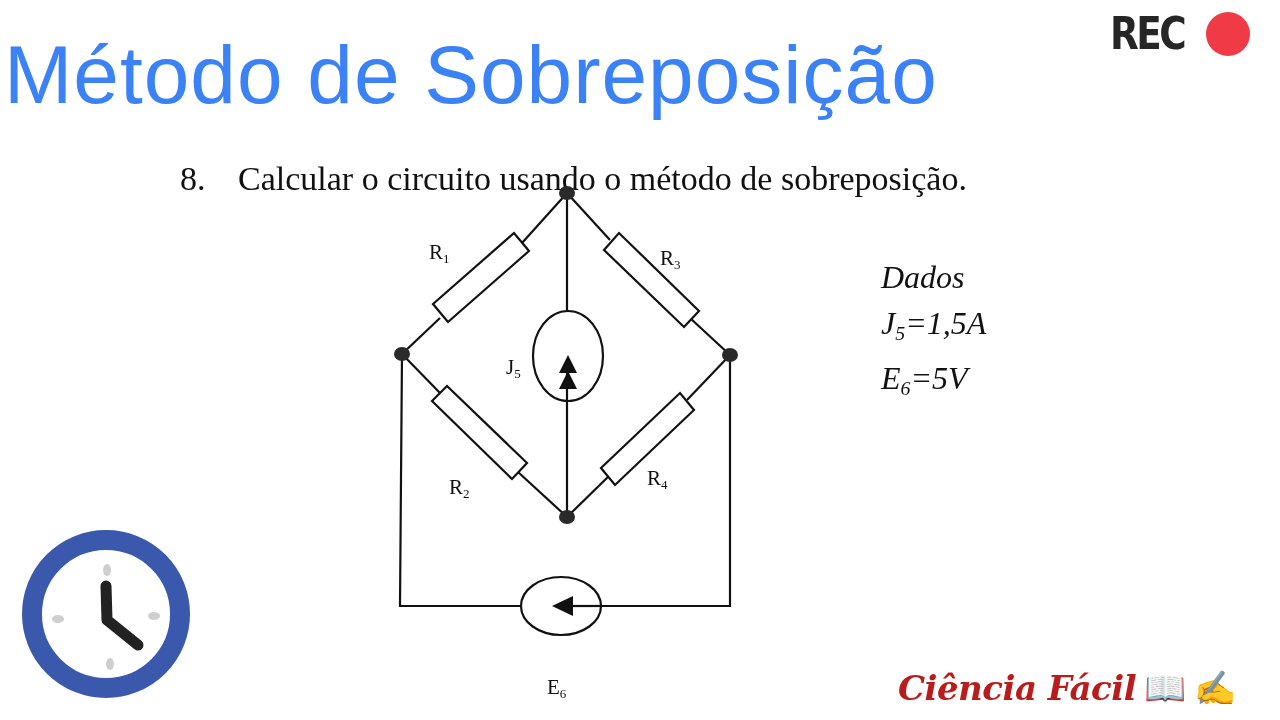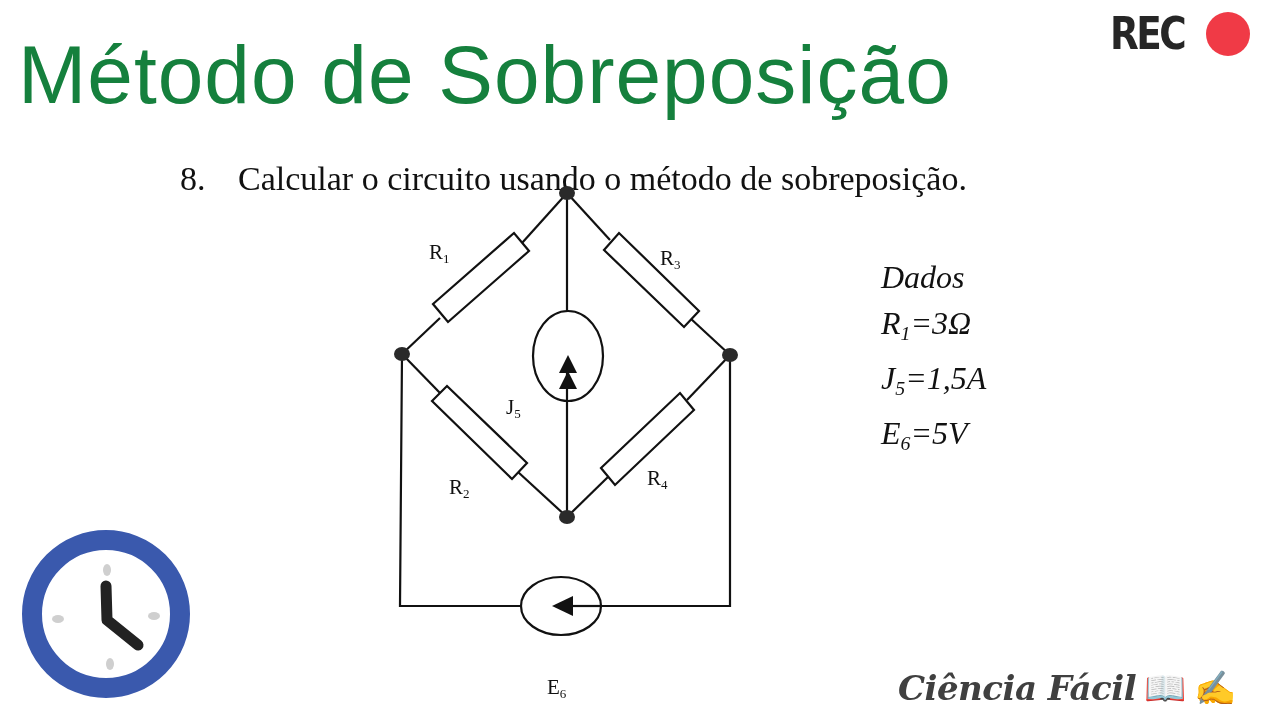--- a/index.html
+++ b/index.html
@@ -1,30 +1,30 @@
 <!DOCTYPE html>
 <html><head>
   <meta charset="utf-8">
   <style>
     html, body { margin:0; padding:0; }
     body { width:1280px; height:720px; background:#ffffff; position:relative; overflow:hidden; font-family:"Liberation Sans", sans-serif; }
-    .title { position:absolute; left:18px; top:20px; font-family:"Liberation Sans", sans-serif; font-size:82px; line-height:110px; color:#15803d; letter-spacing:1px; white-space:nowrap; }
+    .title { position:absolute; left:4px; top:20px; font-family:"Liberation Sans", sans-serif; font-size:82px; line-height:110px; color:#3b82f6; letter-spacing:1px; white-space:nowrap; }
     .rec { position:absolute; left:1110px; top:4px; width:150px; height:60px; }
     .rec-text { position:absolute; left:0; top:0; font-family:"DejaVu Sans", sans-serif; font-weight:bold; font-size:44px; line-height:60px; color:#262626; letter-spacing:-3px; transform:scaleX(0.85); transform-origin:left; }
     .rec-dot { position:absolute; left:96px; top:8px; width:44px; height:44px; border-radius:50%; }
     .question { position:absolute; left:180px; top:154px; font-family:"Liberation Serif", serif; font-size:34px; line-height:50px; color:#111; white-space:nowrap; }
     .question .num { display:inline-block; width:58px; }
     .circuit { position:absolute; left:0; top:0; width:1280px; height:720px; }
     .label { position:absolute; font-family:"Liberation Serif", serif; font-size:21px; color:#111; line-height:1; white-space:nowrap; }
     .label sub, .data-line sub { font-size:0.62em; vertical-align:-0.28em; }
     .data { position:absolute; left:881px; top:255px; font-family:"Liberation Serif", serif; font-size:32px; color:#111; }
     .data-line { line-height:45.5px; white-space:nowrap;font-style:italic; }
     .clock { position:absolute; left:20px; top:528px; width:172px; height:172px; }
     .brand { position:absolute; left:898px; top:662px; height:52px; display:flex; align-items:center; gap:8px; }
-    .brand-text { font-family:"DejaVu Serif", serif; font-style:italic; font-weight:bold; font-size:34px; color:#404040; letter-spacing:-0.5px; }
+    .brand-text { font-family:"DejaVu Serif", serif; font-style:italic; font-weight:bold; font-size:34px; color:#b91c1c; letter-spacing:-0.5px; }
     .brand-icon { font-size:34px; line-height:1; }
   </style>
 </head>
 <body>
 
 <div class="title">Método de Sobreposição</div>
 
 <div class="rec">
   <span class="rec-text">REC</span>
   <span class="rec-dot" style="background:#f03a46"></span>
@@ -81,28 +81,27 @@
   <g fill="#2a2a2a">
     <ellipse cx="567" cy="193" rx="8" ry="7"></ellipse>
     <ellipse cx="402" cy="354" rx="8" ry="7"></ellipse>
     <ellipse cx="730" cy="355" rx="8" ry="7"></ellipse>
     <ellipse cx="567" cy="517" rx="8" ry="7"></ellipse>
   </g>
 </svg>
 
 <div class="label" style="left:429px;top:242px;"><span>R</span><sub>1</sub></div>
 <div class="label" style="left:660px;top:248px;"><span>R</span><sub>3</sub></div>
-<div class="label" style="left:506px;top:357px;margin-top:40px;"><span>J</span><sub>5</sub></div>
+<div class="label" style="left:506px;top:357px;"><span>J</span><sub>5</sub></div>
 <div class="label" style="left:449px;top:477px;"><span>R</span><sub>2</sub></div>
 <div class="label" style="left:647px;top:468px;"><span>R</span><sub>4</sub></div>
 <div class="label" style="left:547px;top:641px;margin-top:36px;"><span>E</span><sub>6</sub></div>
 
 <div class="data">
   <div class="data-line">Dados</div>
-  <div class="data-line"><span>R</span><sub>1</sub><span>=3Ω</span></div>
   <div class="data-line"><span>J</span><sub>5</sub><span>=1,5A</span></div>
   <div class="data-line"><span>E</span><sub>6</sub><span>=5V</span></div>
 </div>
 
 <svg class="clock" viewBox="0 0 172 172" xmlns="http://www.w3.org/2000/svg">
   <circle cx="86" cy="86" r="74" fill="#fff" stroke="#3a59ad" stroke-width="20"></circle>
   <g fill="#cfcfcf">
     <ellipse cx="87" cy="42" rx="4" ry="6"></ellipse>
     <ellipse cx="90" cy="136" rx="4" ry="6"></ellipse>
     <ellipse cx="38" cy="91" rx="6" ry="4"></ellipse>

